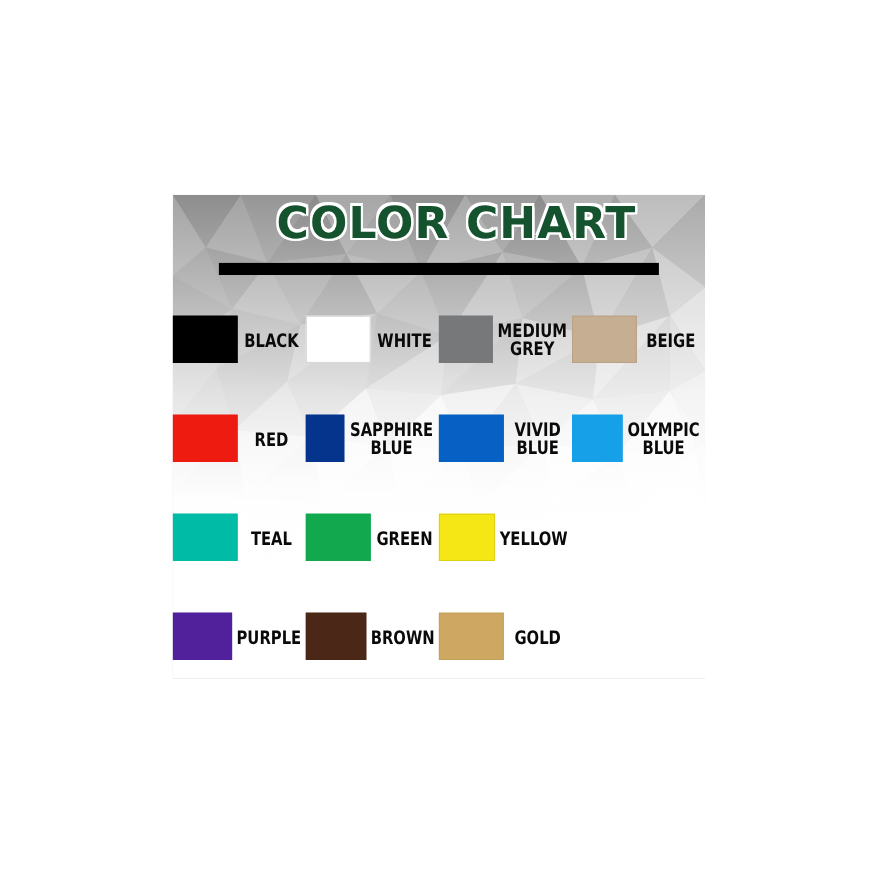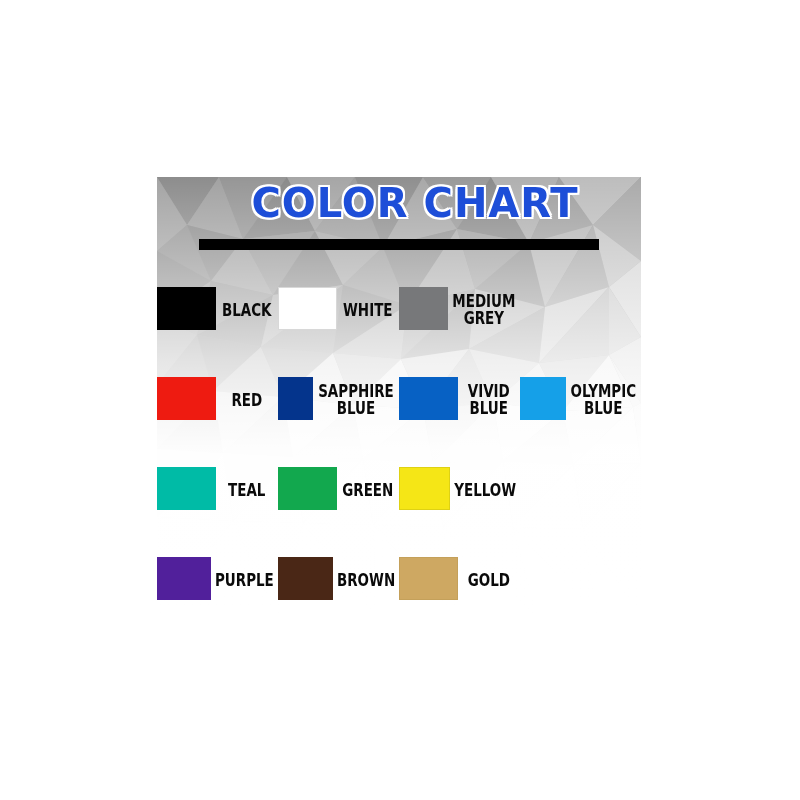--- a/index.html
+++ b/index.html
@@ -58,21 +58,21 @@
   #chart-title {
     position: absolute;
     left: 0;
     top: 6px;
     width: 516px;
     text-align: center;
     font-family: "DejaVu Sans", sans-serif;
     font-weight: bold;
     font-size: 40px;
     letter-spacing: 1px;
-    color: #1d4ed8;
+    color: #14532d;
     line-height: 1;
     -webkit-text-stroke: 0px;
     text-shadow:
       -2px -2px 0 #ffffff,  2px -2px 0 #ffffff,
       -2px  2px 0 #ffffff,  2px  2px 0 #ffffff,
       -2px  0   0 #ffffff,  2px  0   0 #ffffff,
        0   -2px 0 #ffffff,  0    2px 0 #ffffff;
     white-space: nowrap;
   }
 
@@ -275,20 +275,24 @@
             </div>
             <div class="swatch-cell">
               <div class="swatch-chip" style="background: rgb(255, 255, 255); border: 1px solid rgb(216, 216, 216);"></div>
               <div class="swatch-label">WHITE</div>
             </div>
             <div class="swatch-cell">
               <div class="swatch-chip" style="background: rgb(119, 120, 122); border: 1px solid rgb(119, 120, 122);"></div>
               <div class="swatch-label">MEDIUM
 GREY</div>
             </div>
+            <div class="swatch-cell">
+              <div class="swatch-chip" style="background: rgb(198, 174, 146); border: 1px solid rgb(187, 162, 132);"></div>
+              <div class="swatch-label">BEIGE</div>
+            </div>
           </div>
           <div class="swatch-row">
             <div class="swatch-cell">
               <div class="swatch-chip" style="background: rgb(238, 27, 17); border: 1px solid rgb(238, 27, 17);"></div>
               <div class="swatch-label">RED</div>
             </div>
             <div class="swatch-cell">
               <div class="swatch-chip" style="background: rgb(4, 52, 140); border: 1px solid rgb(4, 52, 140);"></div>
               <div class="swatch-label">SAPPHIRE
 BLUE</div>

